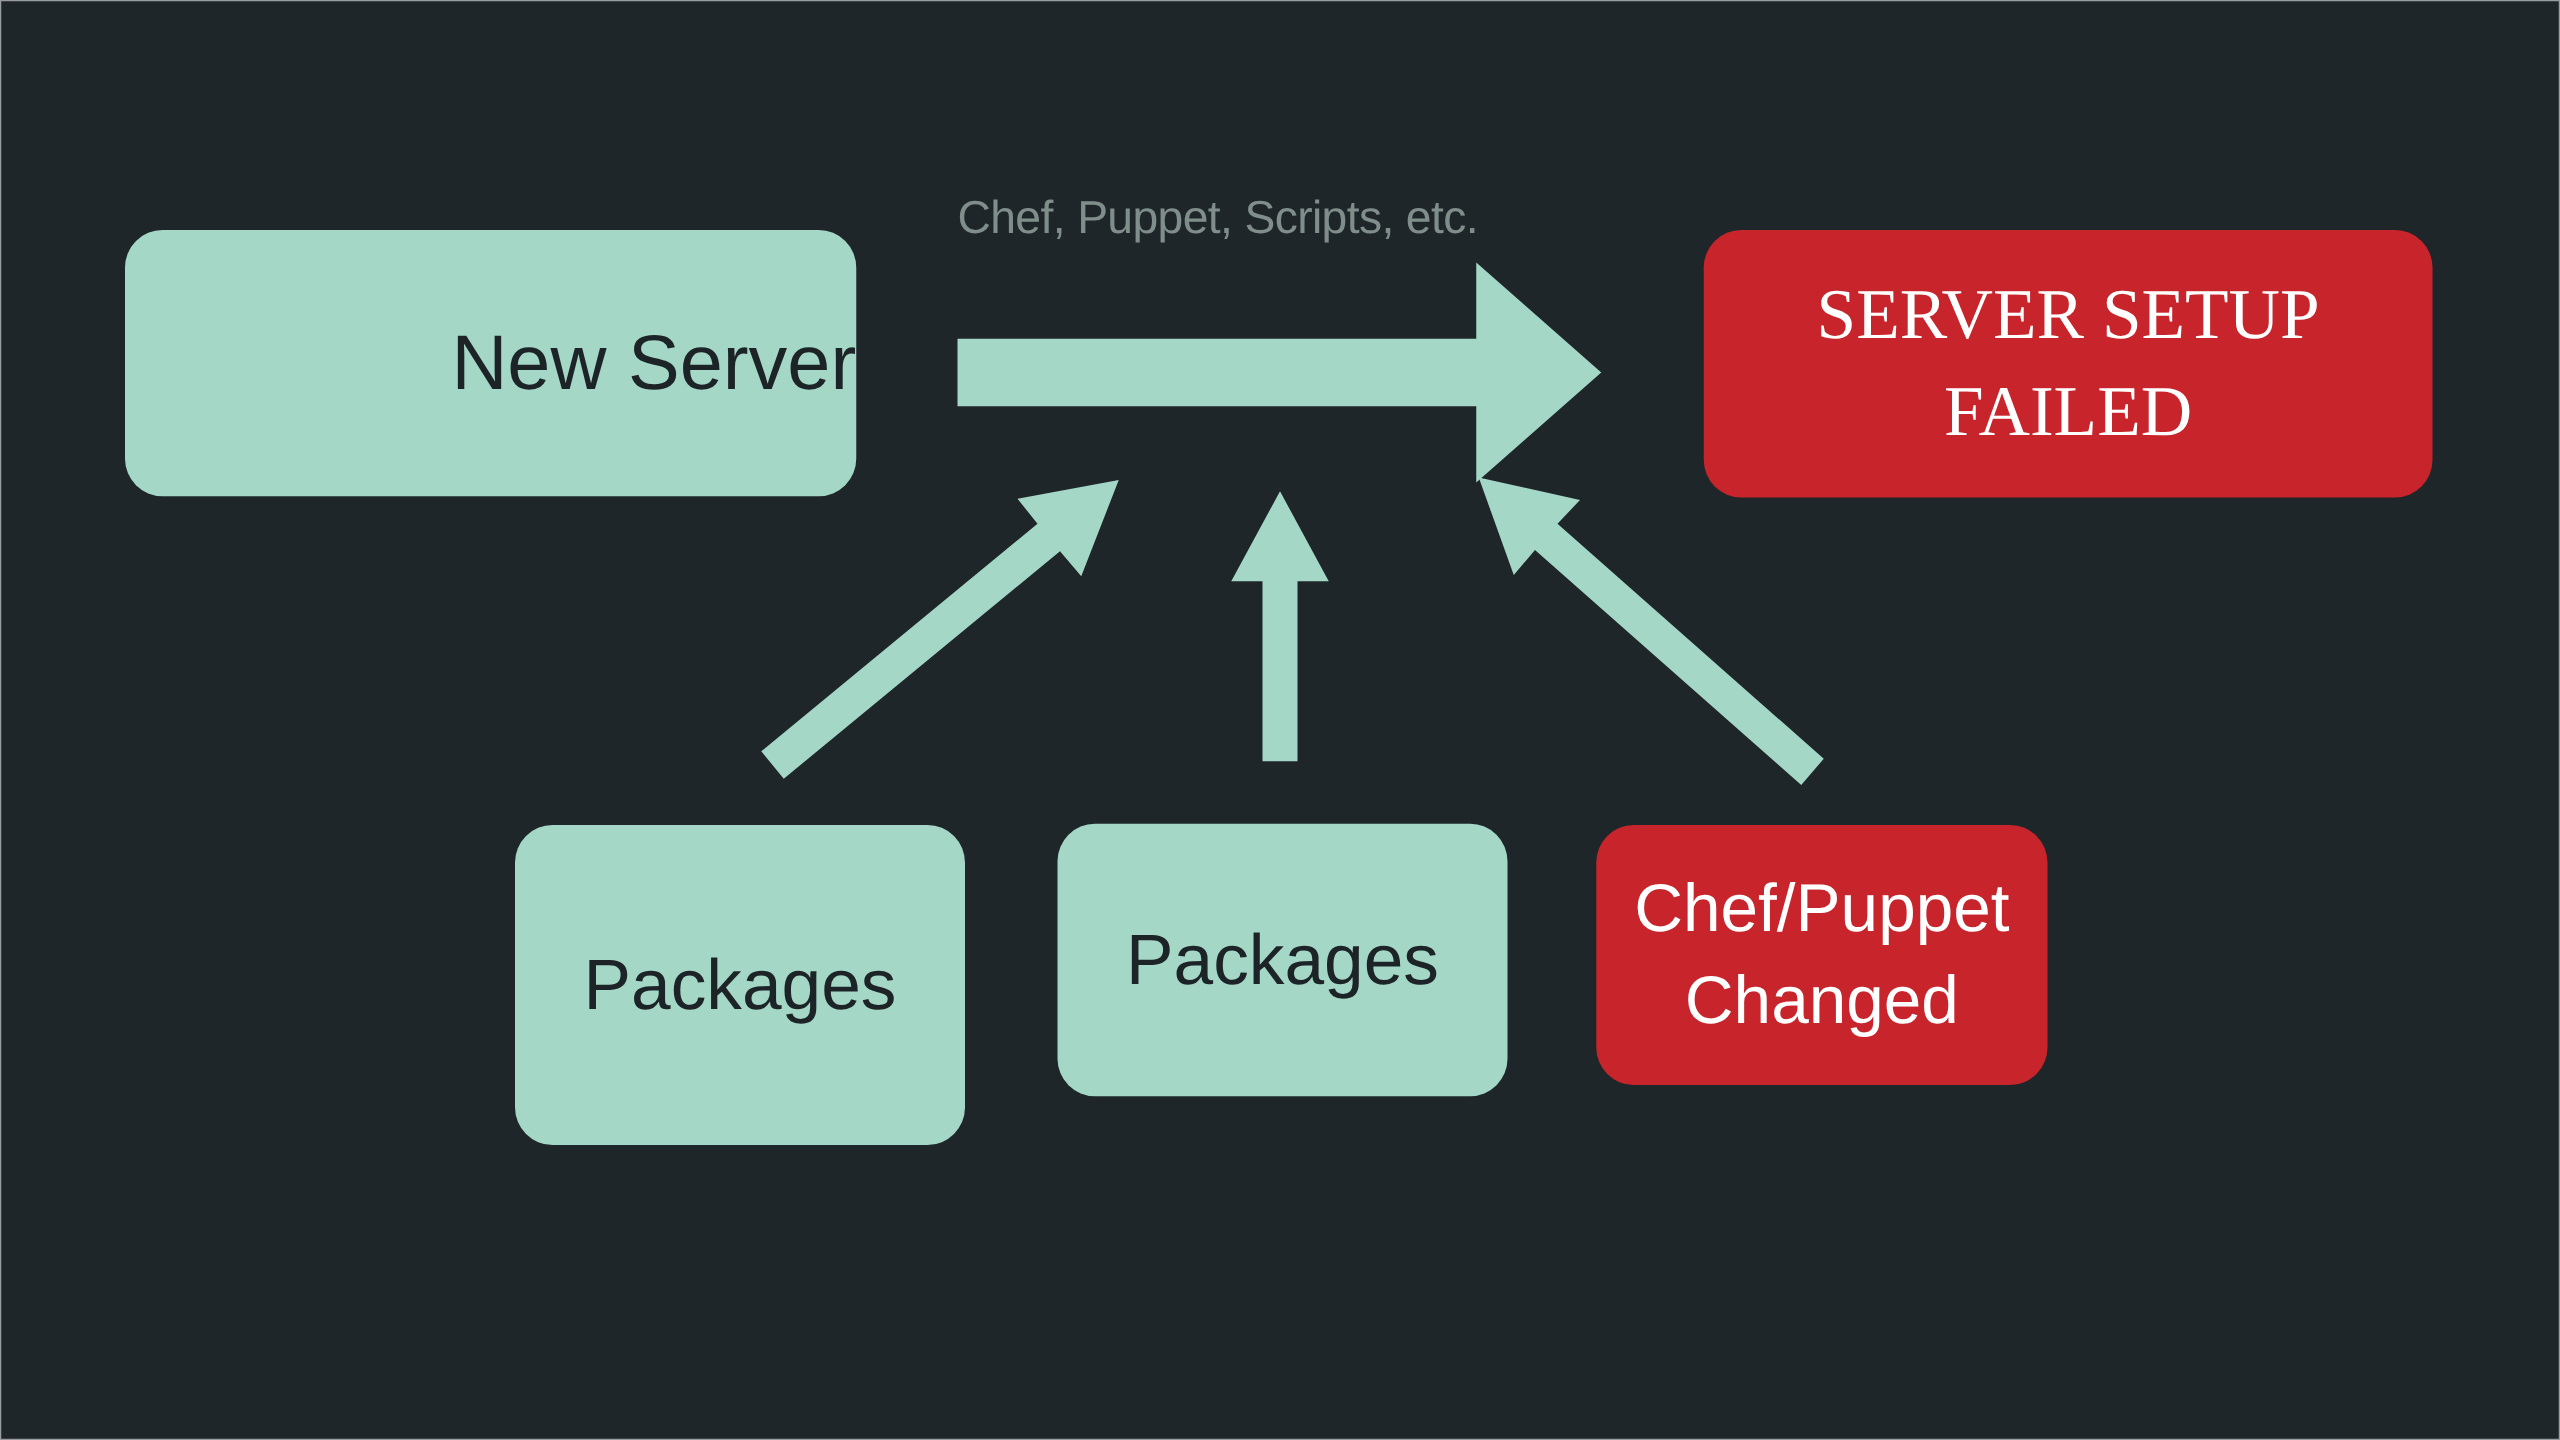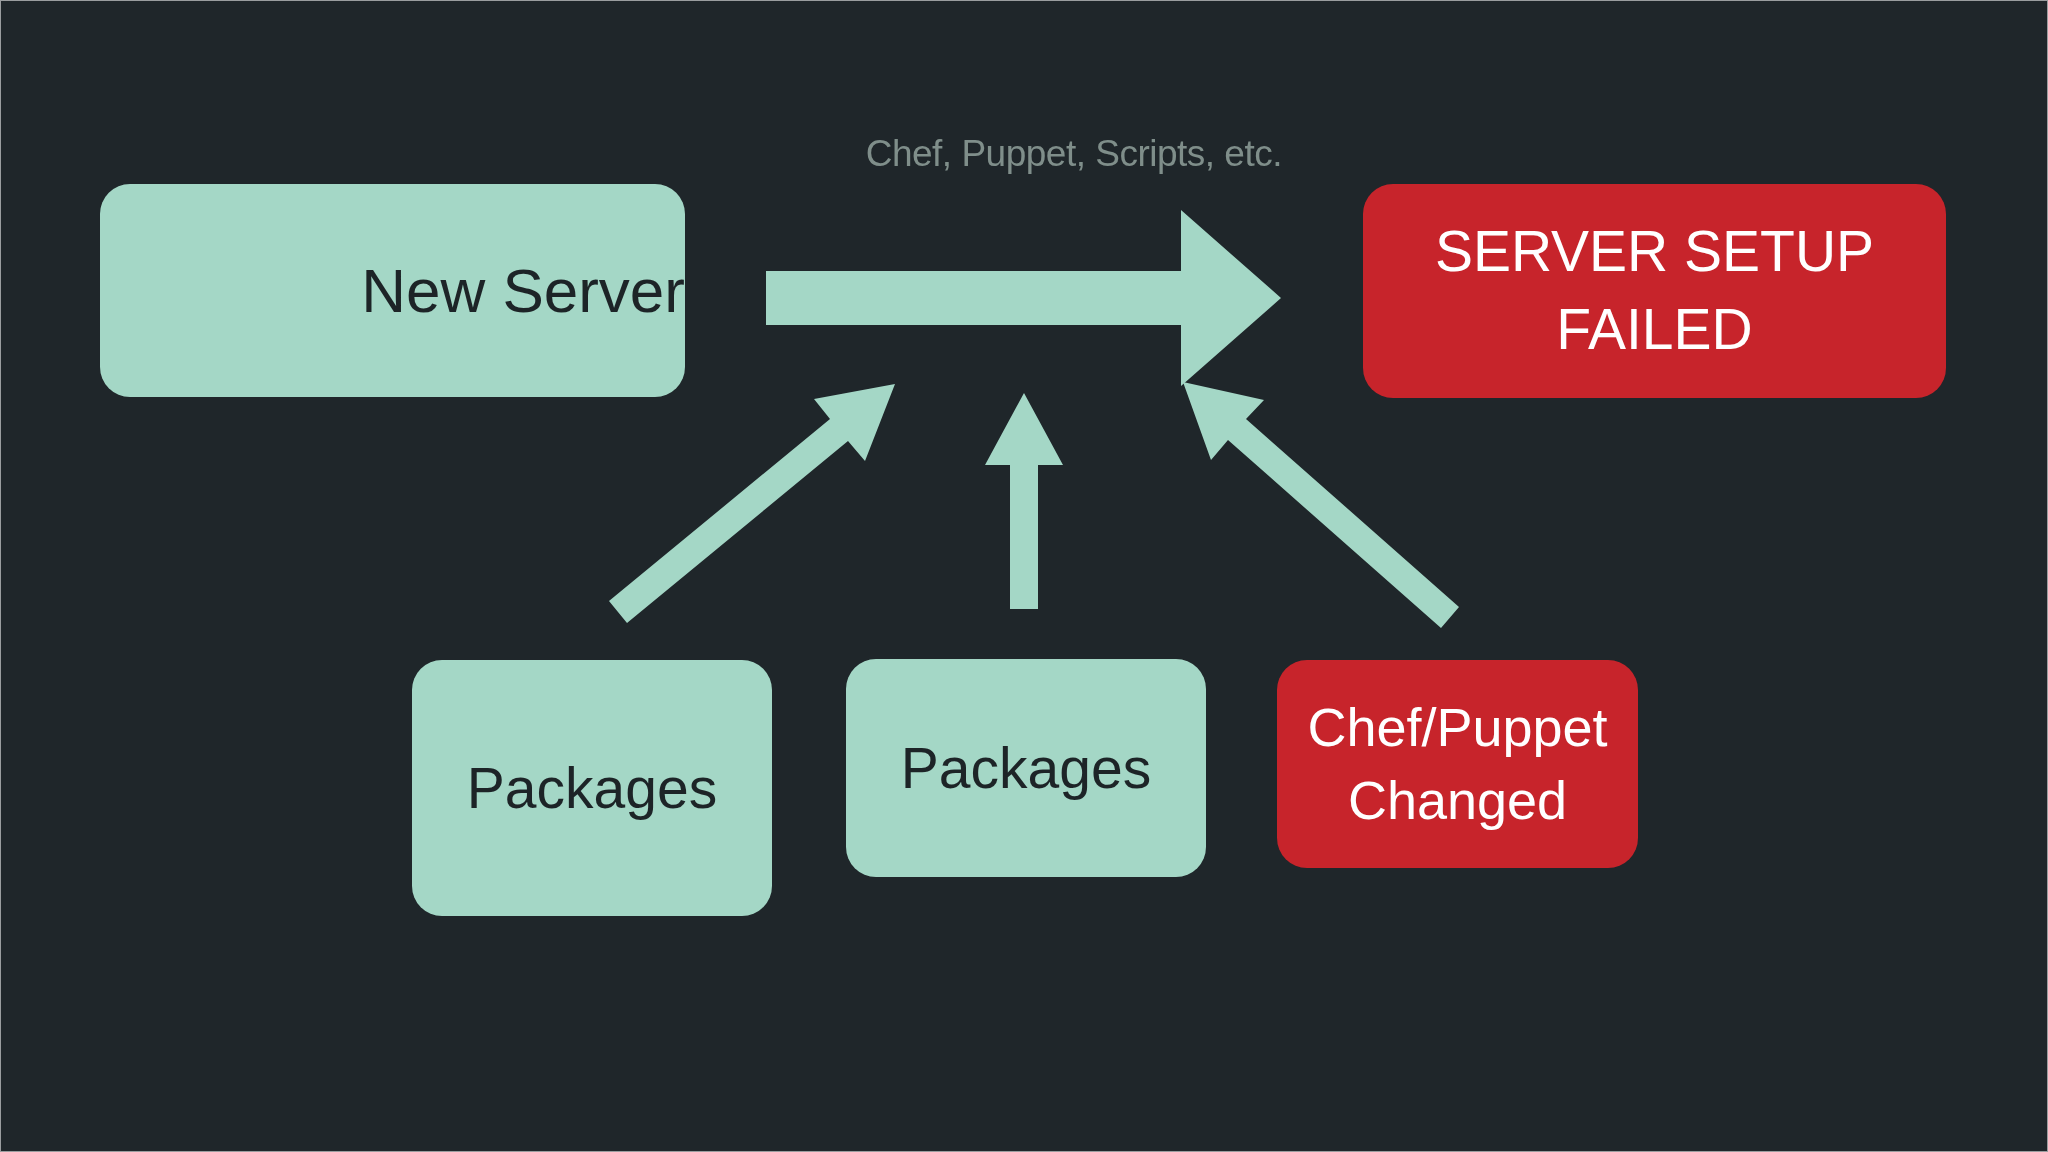--- a/index.html
+++ b/index.html
@@ -22,28 +22,28 @@
   .node{
     position:absolute;
     display:flex;flex-direction:column;
     align-items:center;justify-content:center;
     border-radius:30px;
     text-align:center;
   }
   .node.mint{background:var(--mint);color:var(--text-dark);}
   .node.red{background:var(--red);color:var(--text-light);}
   #node-new-server{left:100px;top:184px;width:585px;height:213px;font-size:62px;align-items:flex-end;}
-  #node-server-setup-failed{left:1363px;top:184px;width:583px;height:214px;font-size:57px;line-height:1.36;}
+  #node-server-setup-failed{left:1363px;top:184px;width:583px;height:214px;font-size:57px;line-height:1.36;font-family:Liberation Serif, serif;}
   #node-packages{left:412px;top:660px;width:360px;height:256px;font-size:57px;}
   #node-network{left:846px;top:659px;width:360px;height:218px;font-size:57px;}
   #node-chef-puppet-changed{left:1277px;top:660px;width:361px;height:208px;font-size:54px;line-height:1.35;}
   .caption{
     position:absolute;
-    left:766px;top:133px;width:516px;
-    text-align:right;
+    left:766px;top:153px;width:516px;
+    text-align:left;
     font-size:37px;
     letter-spacing:-0.5px;
     color:var(--caption-text);
     white-space:nowrap;
   }
   .arrows{
     position:absolute;left:0;top:0;
     width:2048px;height:1152px;
     pointer-events:none;
   }

